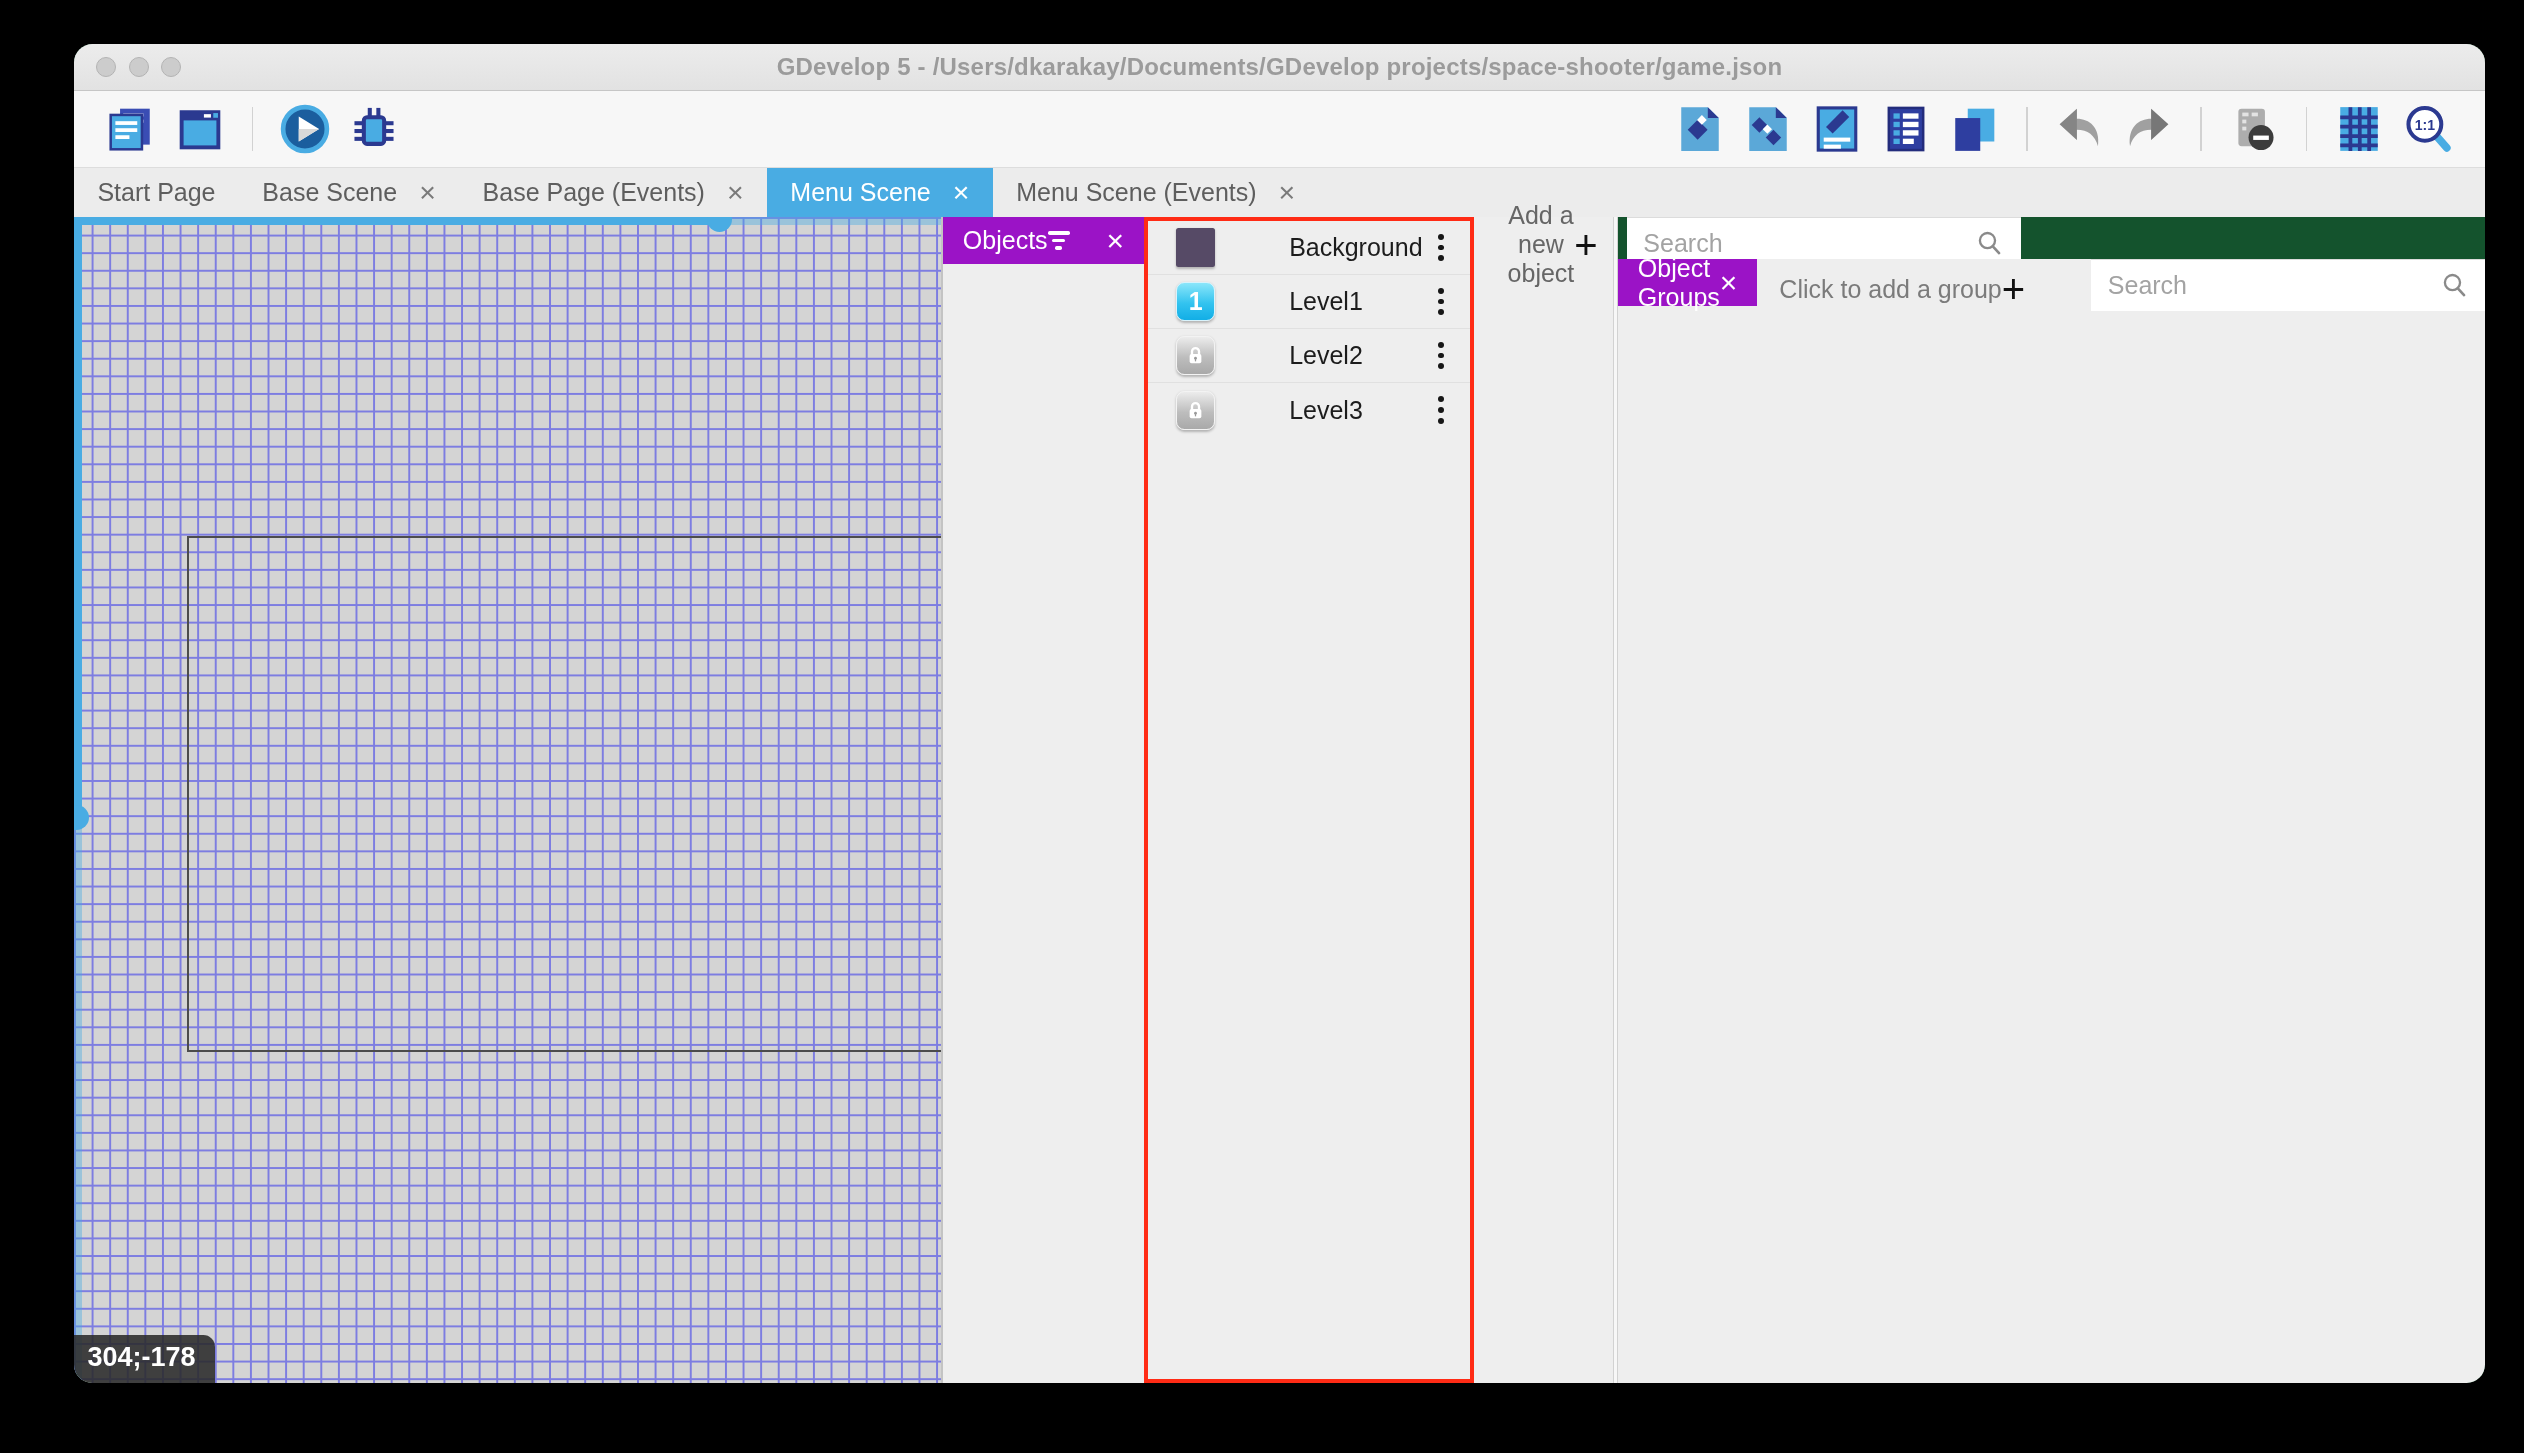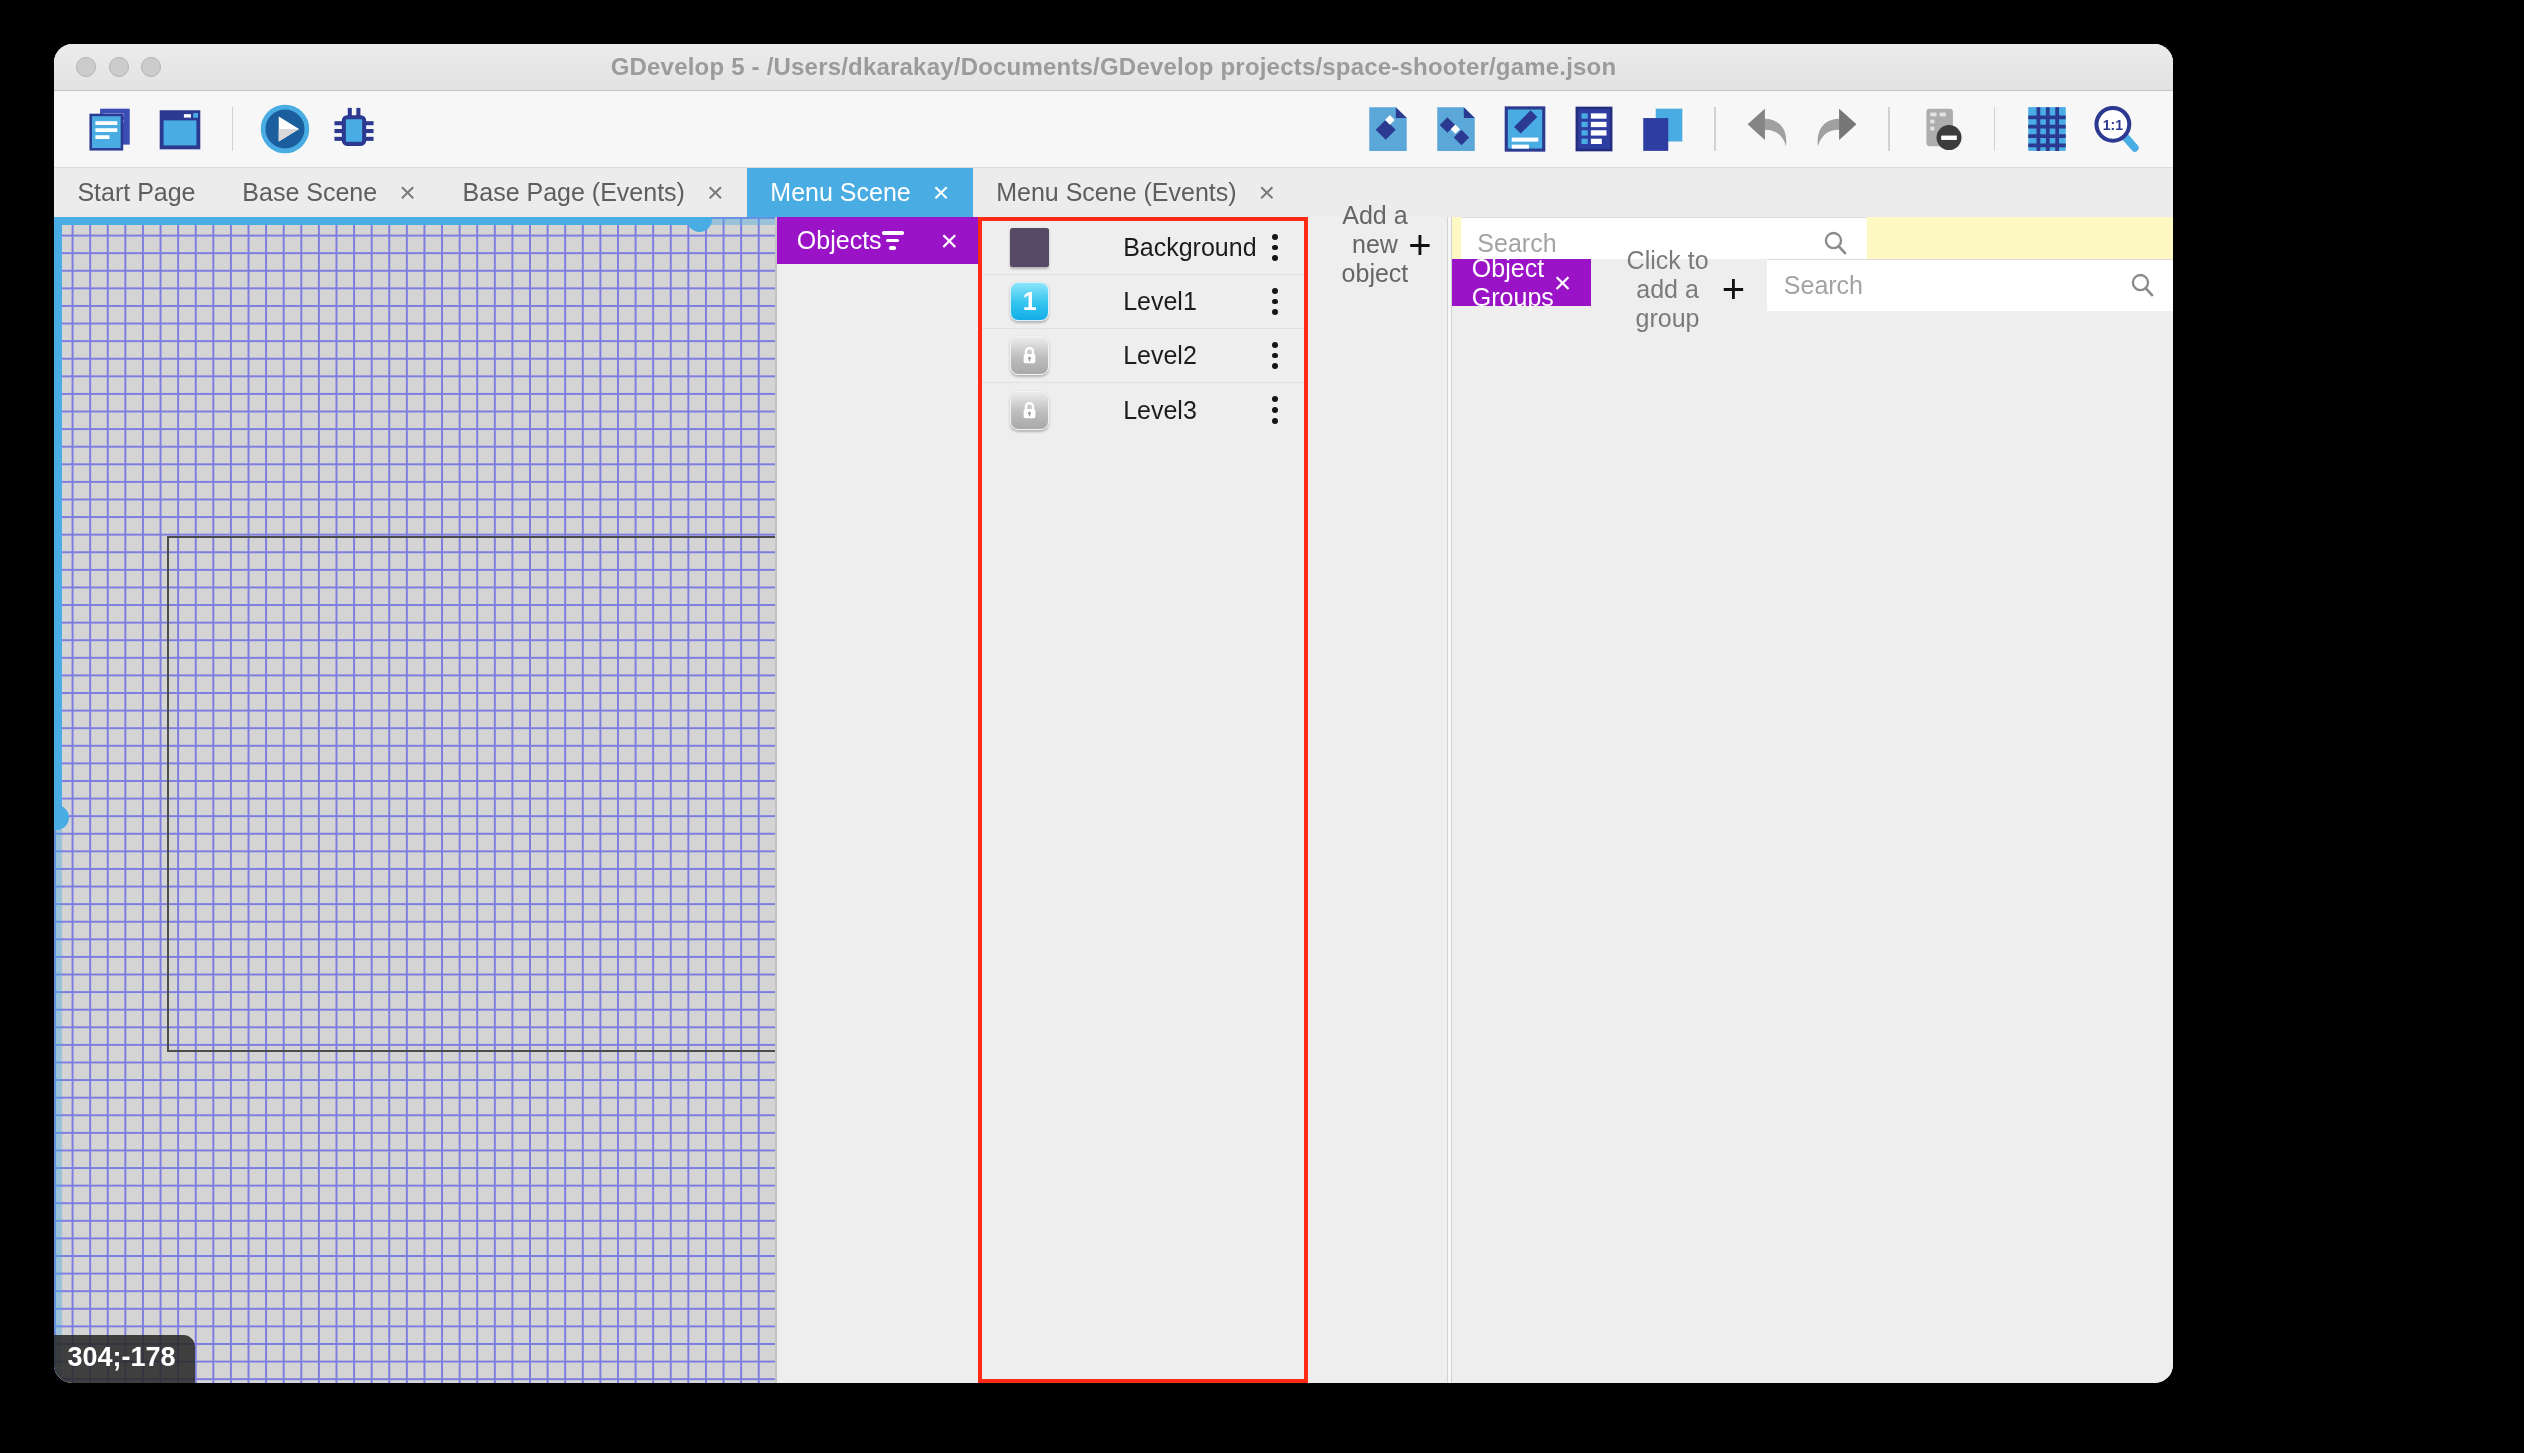--- a/index.html
+++ b/index.html
@@ -5,21 +5,21 @@
   :root{
     --panel-header:#9B13C6;
     --active-tab:#49ACE3;
     --highlight-outline:#FF2B15;
     --grid-line:#7D7DE1;
     --navy:#2B3990;
     --lightblue:#49ACE3;
   }
   *{margin:0;padding:0;box-sizing:border-box;}
   html,body{width:2525px;height:1453px;background:#000;font-family:"Liberation Sans",sans-serif;}
-  .window{position:absolute;left:54px;top:44px;width:2119px;height:1339px;background:#fef9c3;
+  .window{position:absolute;left:74px;top:44px;width:2411px;height:1339px;background:#14532d;
           border-radius:18.4px;overflow:hidden;display:flex;flex-direction:column;}
   
   .titlebar{height:47px;flex:0 0 47px;background:linear-gradient(#ececec,#e2e2e2);
             border-bottom:0.8px solid #c6c6c6;display:flex;align-items:center;justify-content:center;position:relative;}
   .traffic{position:absolute;left:22px;top:0;height:100%;display:flex;align-items:center;gap:12.6px;}
   .light{width:20px;height:20px;border-radius:50%;background:#cccccc;border:0.8px solid #b3b3b3;}
   .win-title{font-size:24px;font-weight:bold;color:#9b9b9b;letter-spacing:0.2px;}
   
   .toolbar{height:77px;flex:0 0 77px;background:#f7f7f7;border-bottom:0.8px solid #ddd;
            display:flex;align-items:center;justify-content:space-between;padding:0 28.5px;}
@@ -77,21 +77,21 @@
   .thumb-lock{background:linear-gradient(180deg,#ececec 0%,#bdbdbd 55%,#a9a9a9 100%);
               border:1.7px solid #f3f3f3;border-radius:8.4px;}
   .obj-label{margin-left:74px;font-size:25px;color:#1c1c1c;flex:1;}
   .dots{display:flex;flex-direction:column;gap:5px;width:37px;align-items:center;}
   .dots i{width:5.9px;height:5.9px;border-radius:50%;background:#161616;display:block;}
   .add-row{height:55px;display:flex;align-items:center;padding:0 29px;}
   .add-label{flex:1;text-align:center;font-size:25px;color:#666;}
   .plus{font-size:40px;font-weight:300;color:#111;line-height:1;}
   .panel-fill{flex:1;}
   .searchbar{height:52px;flex:0 0 52px;background:#fff;border-top:0.8px solid #dcdcdc;
-             display:flex;align-items:center;padding:0 16.7px;gap:22px;}
+             display:flex;align-items:center;padding:0 16.7px;gap:10px;}
   .searchbar input{flex:1;border:none;outline:none;font-size:25px;color:#333;background:transparent;
                    font-family:"Liberation Sans",sans-serif;}
   .searchbar input::placeholder{color:#a3a3a3;}
   .group-empty-row{height:60px;display:flex;align-items:center;padding:16px 22px;}
   .group-empty-label{flex:1;text-align:center;font-size:25px;color:#7b7b7b;}
 </style>
 </head>
 <body>
 
 <div class="window">

